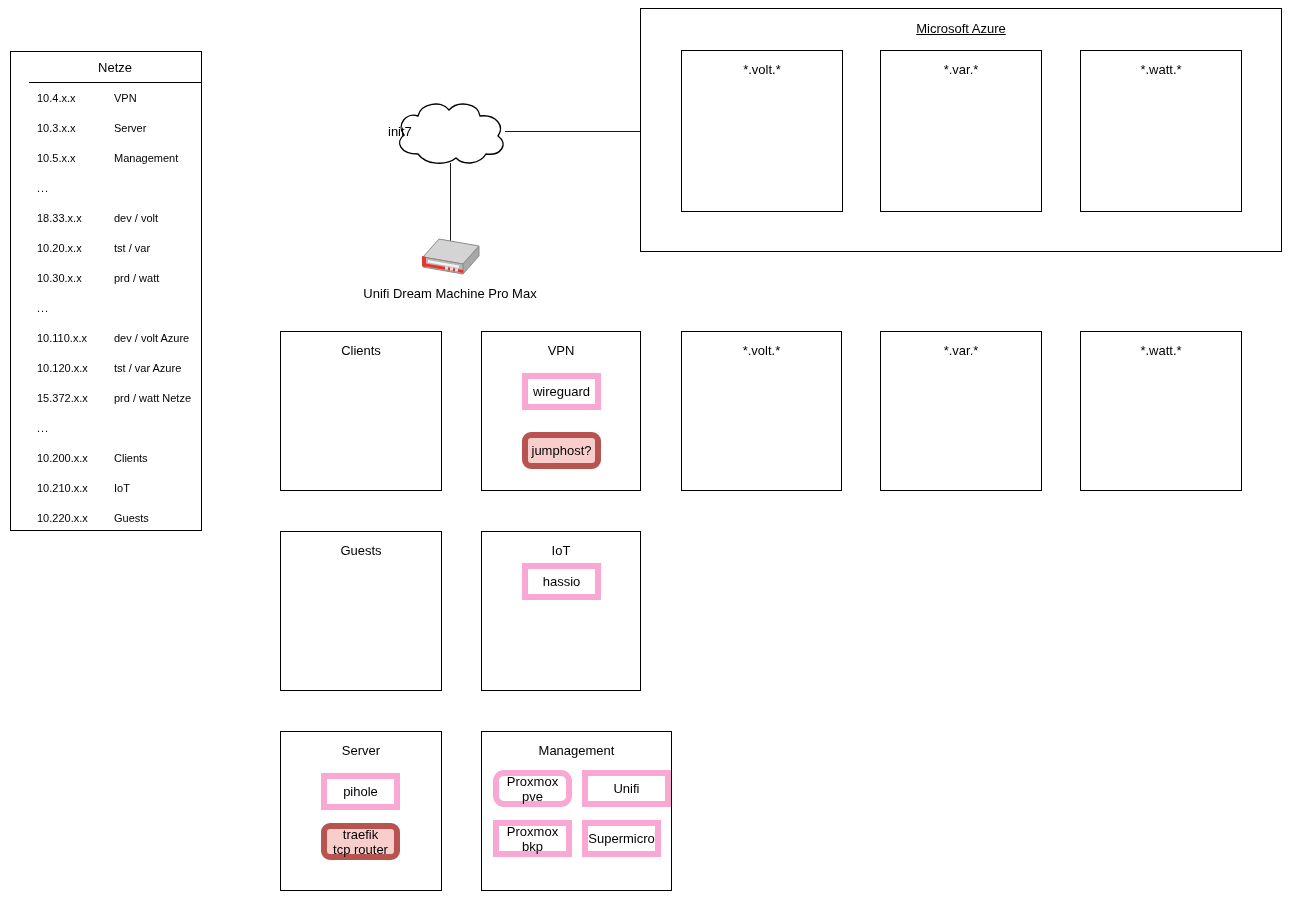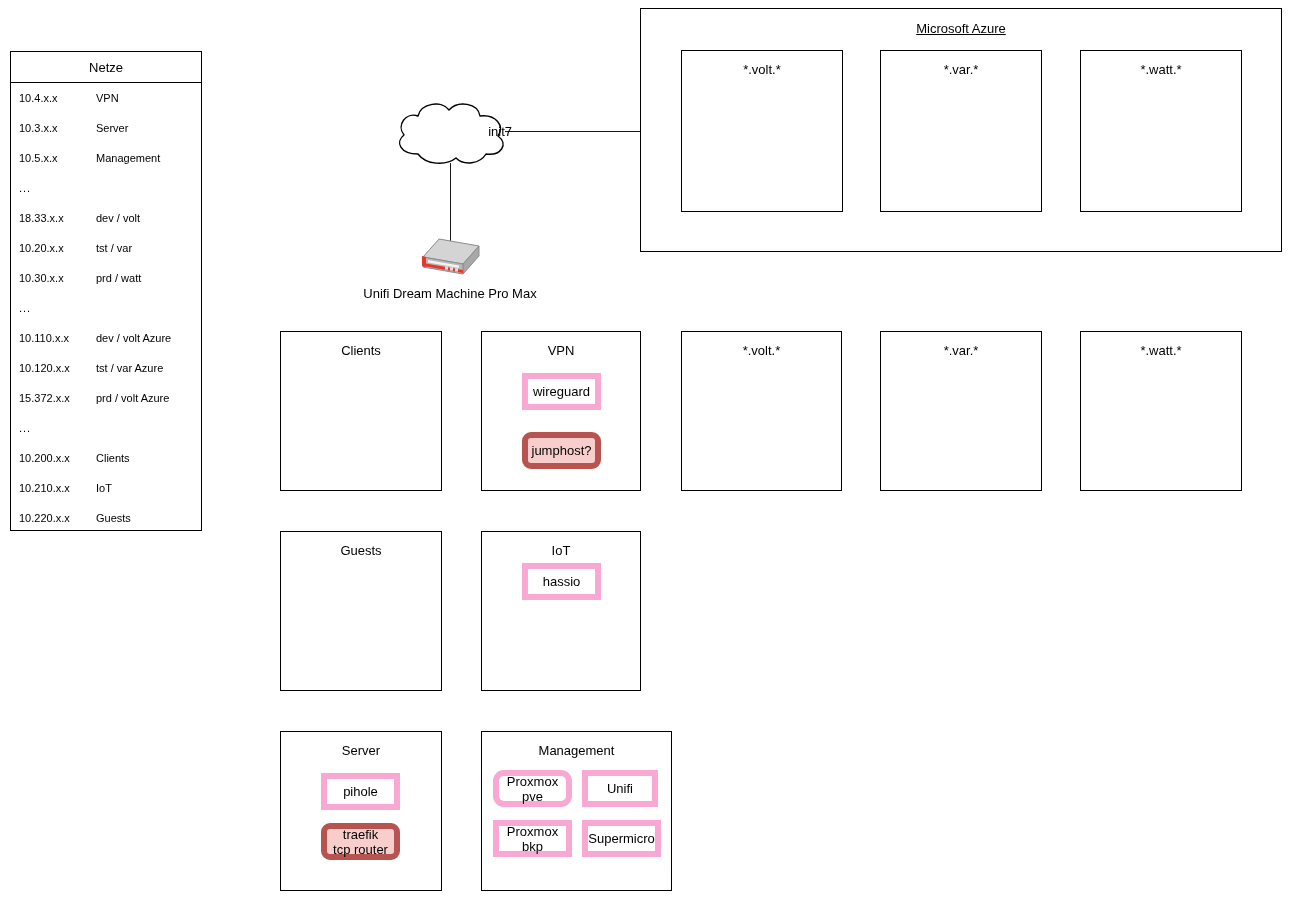--- a/index.html
+++ b/index.html
@@ -69,20 +69,21 @@
   
   #netze-table {
     position: absolute;
     left: 10px;
     top: 51px;
     width: 192px;
     height: 480px;
     box-sizing: border-box;
     border: 1px solid #000000;
     background: #ffffff;
+    padding-left: 18px;
   }
   #netze-header {
     height: 31px;
     box-sizing: border-box;
     border-bottom: 1px solid #000000;
     display: flex;
     align-items: center;
     justify-content: center;
     font-size: 13px;
   }
@@ -113,21 +114,21 @@
     top: 98px;
     width: 124px;
     height: 68px;
   }
   #cloud-wrap svg { display: block; }
   #cloud-label {
     position: absolute;
     left: 0;
     right: 0;
     top: 26px;
-    text-align: right;
+    text-align: left;
     font-size: 13px;
   }
 
   
   #udm-wrap {
     position: absolute;
     left: 419px;
     top: 237px;
     width: 64px;
     height: 45px;
@@ -185,21 +186,21 @@
     <div class="netze-row">
       <span class="netze-cidr">10.110.x.x</span>
       <span class="netze-label">dev / volt Azure</span>
     </div>
     <div class="netze-row">
       <span class="netze-cidr">10.120.x.x</span>
       <span class="netze-label">tst / var Azure</span>
     </div>
     <div class="netze-row">
       <span class="netze-cidr">15.372.x.x</span>
-      <span class="netze-label">prd / volt Azure</span>
+      <span class="netze-label">prd / watt Netze</span>
     </div>
     <div class="netze-row sep">
       <span class="netze-cidr">...</span>
       <span class="netze-label"></span>
     </div>
     <div class="netze-row">
       <span class="netze-cidr">10.200.x.x</span>
       <span class="netze-label">Clients</span>
     </div>
     <div class="netze-row">
@@ -298,18 +299,18 @@
   <div class="box" style="left:280px; top:731px; width:162px; height:160px;">
     <div class="box-title group-title">Server</div>
     <div class="node" style="left:40px; top:41px; width:79px; height:37px;">pihole</div>
     <div class="node alert" style="left:40px; top:91px; width:79px; height:37px;">traefik
 tcp router</div>
   </div>
 
   <div class="box" style="left:481px; top:731px; width:191px; height:160px;">
     <div class="box-title group-title">Management</div>
     <div class="node" style="left:11px; top:38px; width:79px; height:37px;border-radius:11px;">Proxmox pve</div>
-    <div class="node" style="left:100px; top:38px; width:76px; height:37px;">Unifi</div>
+    <div class="node" style="left:100px; top:38px; width:89px; height:37px;">Unifi</div>
     <div class="node" style="left:11px; top:88px; width:79px; height:37px;">Proxmox bkp</div>
     <div class="node" style="left:100px; top:88px; width:79px; height:37px;">Supermicro</div>
   </div>
 
 </div>
 
 </body></html>

